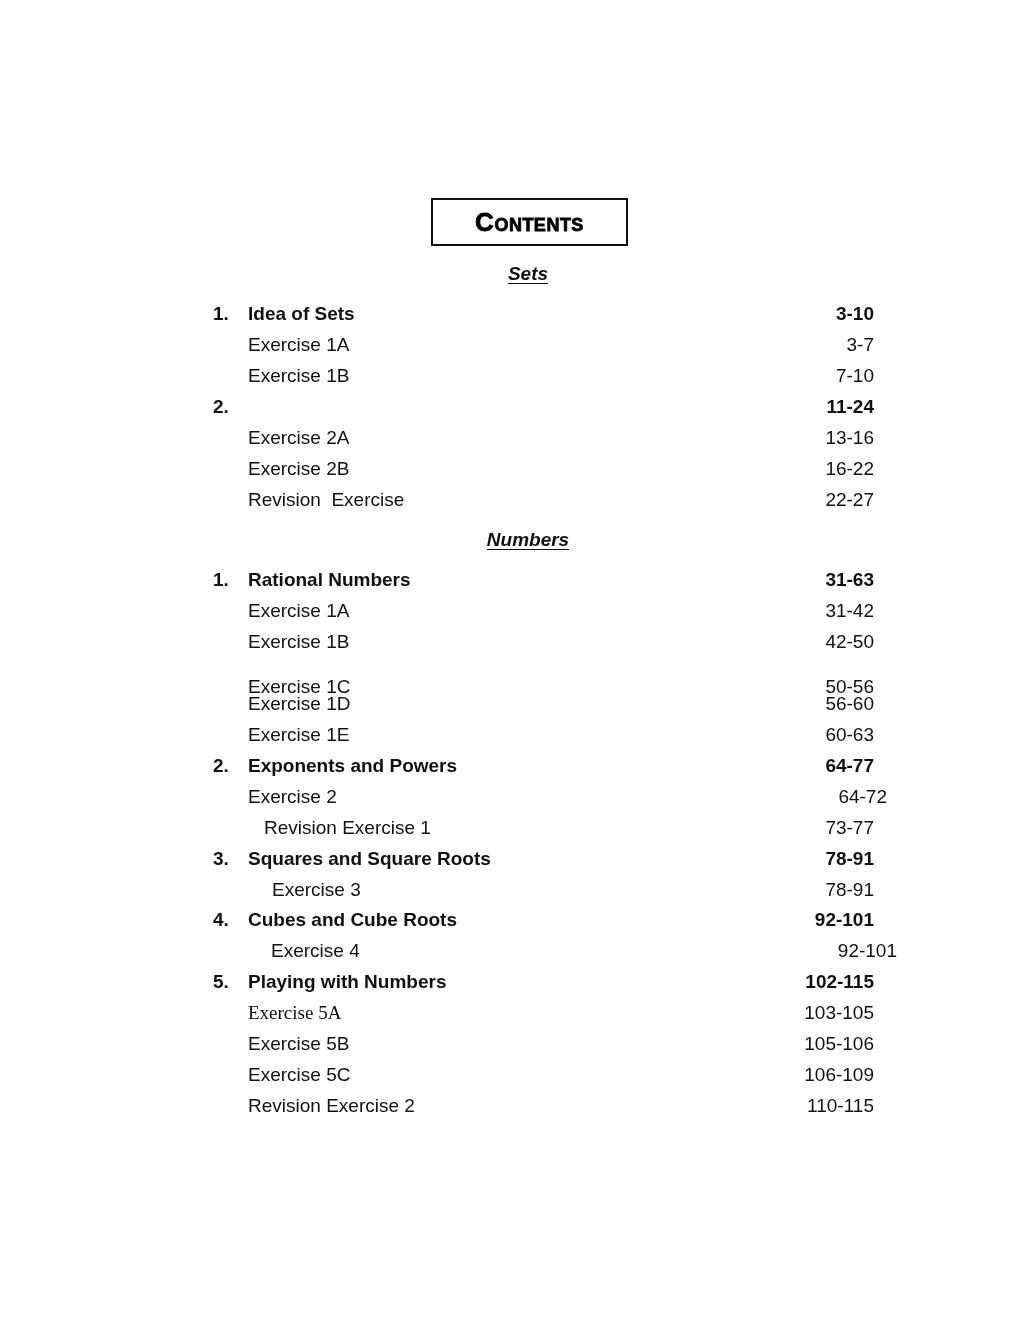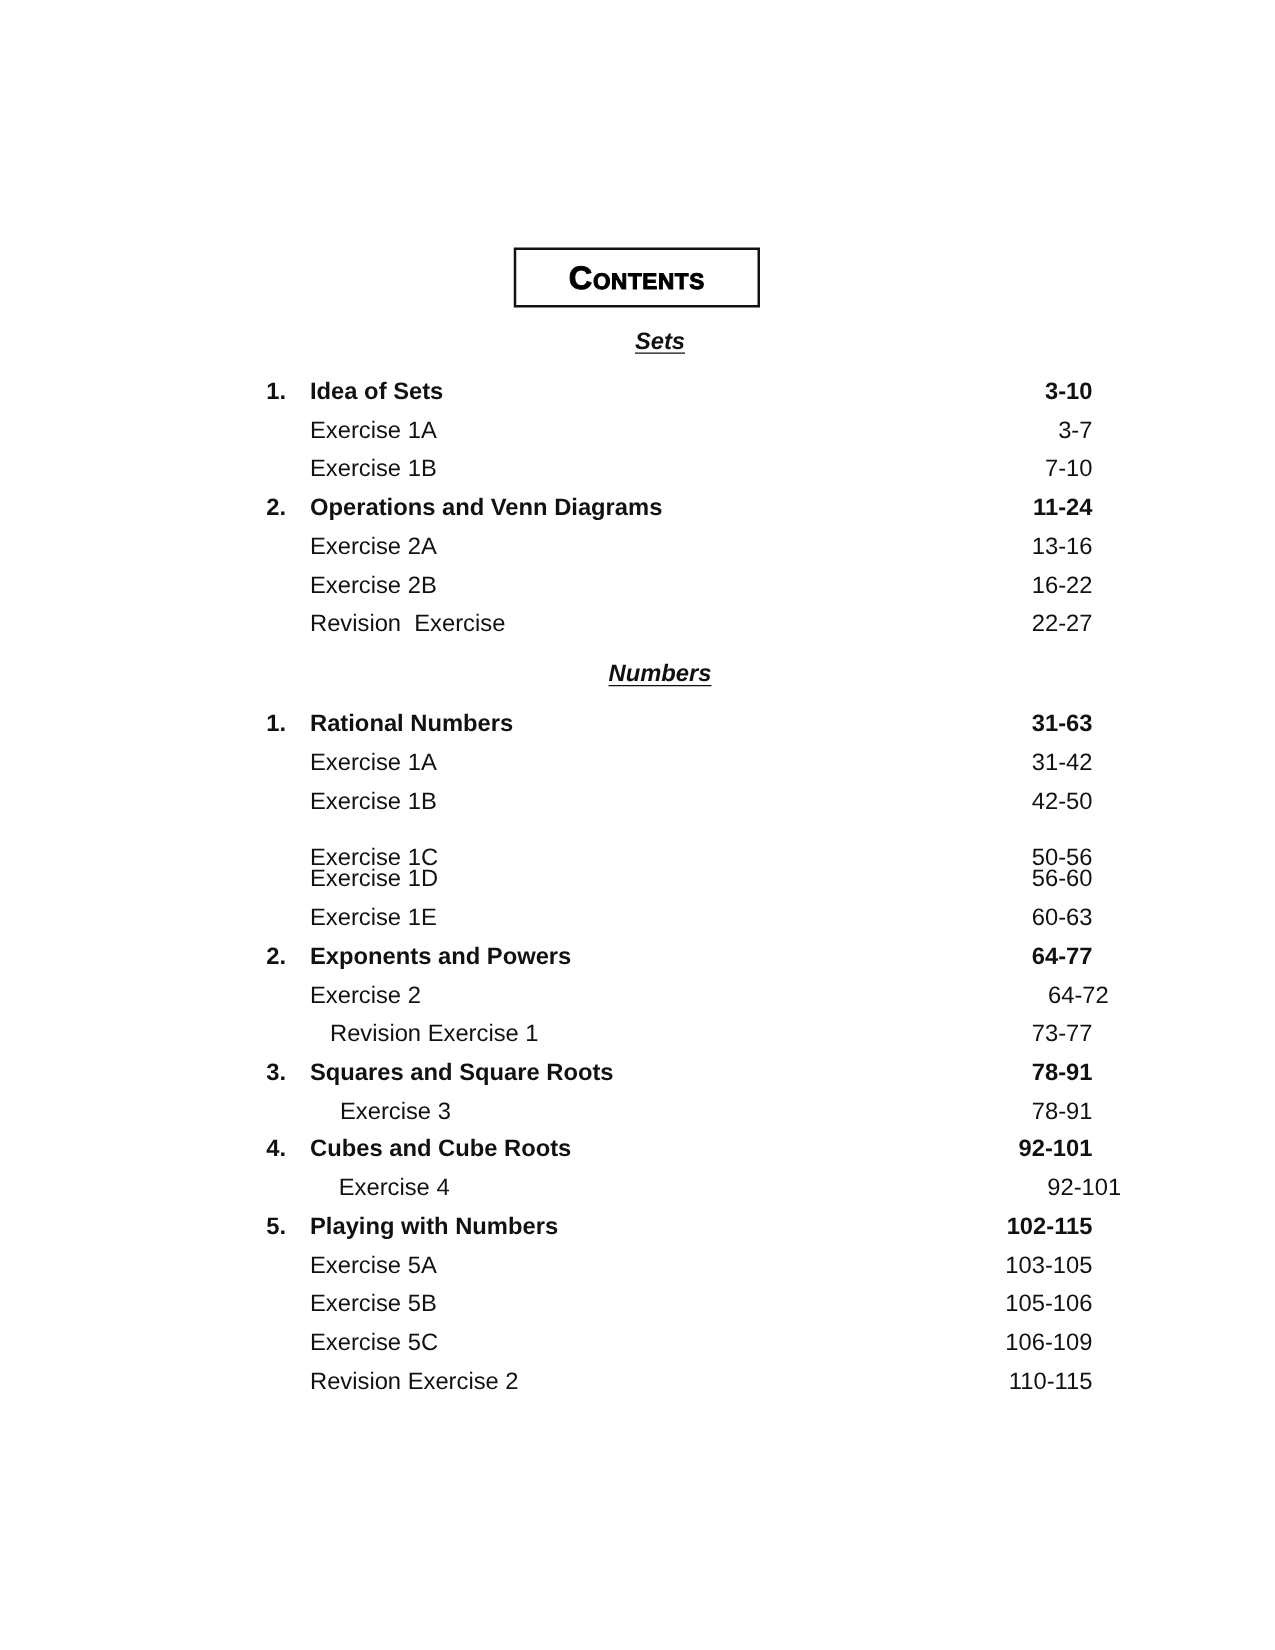--- a/index.html
+++ b/index.html
@@ -1,19 +1,19 @@
 <!DOCTYPE html>
 <html><head>
 <meta charset="utf-8">
 <style>
   html, body { margin: 0; padding: 0; background: #ffffff; }
   body { width: 1020px; height: 1320px; position: relative; overflow: hidden;
          font-family: "Liberation Sans", "DejaVu Sans", sans-serif; color: #111; }
   .title-box {
-    position: absolute; left: 411px; top: 198px; width: 193px; height: 44px;
+    position: absolute; left: 431px; top: 198px; width: 193px; height: 44px;
     border: 2px solid #111; display: flex; align-items: center; justify-content: center;
   }
   .title-text {
     font-family: "Liberation Sans", sans-serif; font-weight: 900; font-size: 26px;
     font-variant: small-caps; letter-spacing: 0.5px; color: #000;
     -webkit-text-stroke: 0.8px #000; text-transform: lowercase;
   }
   .title-text::first-letter { text-transform: uppercase; }
   .section-heading {
     position: absolute; left: 0; width: 1056px; text-align: center;
@@ -43,21 +43,20 @@
     <div class="row exercise" style="top: 333.95px;">
       <span class="label" style="white-space: pre;">Exercise 1A</span>
       <span class="pages">3-7</span>
     </div>
     <div class="row exercise" style="top: 364.9px;">
       <span class="label" style="white-space: pre;">Exercise 1B</span>
       <span class="pages">7-10</span>
     </div>
     <div class="row chapter" style="top: 395.85px;">
       <span class="num">2.</span>
-      <span class="label" style="white-space: pre;">Operations and Venn Diagrams</span>
       <span class="pages">11-24</span>
     </div>
     <div class="row exercise" style="top: 426.8px;">
       <span class="label" style="white-space: pre;">Exercise 2A</span>
       <span class="pages">13-16</span>
     </div>
     <div class="row exercise" style="top: 457.75px;">
       <span class="label" style="white-space: pre;">Exercise 2B</span>
       <span class="pages">16-22</span>
     </div>
@@ -121,21 +120,21 @@
     <div class="row exercise" style="top: 940.4px; margin-left: 23px;">
       <span class="label" style="white-space: pre;">Exercise 4</span>
       <span class="pages">92-101</span>
     </div>
     <div class="row chapter" style="top: 971.35px;">
       <span class="num">5.</span>
       <span class="label" style="white-space: pre;">Playing with Numbers</span>
       <span class="pages">102-115</span>
     </div>
     <div class="row exercise" style="top: 1002.3px;">
-      <span class="label" style="white-space: pre;">Exercise 5A</span>
+      <span class="label" style="white-space: pre; font-family: Liberation Serif, serif;">Exercise 5A</span>
       <span class="pages">103-105</span>
     </div>
     <div class="row exercise" style="top: 1033.25px;">
       <span class="label" style="white-space: pre;">Exercise 5B</span>
       <span class="pages">105-106</span>
     </div>
     <div class="row exercise" style="top: 1064.2px;">
       <span class="label" style="white-space: pre;">Exercise 5C</span>
       <span class="pages">106-109</span>
     </div>

